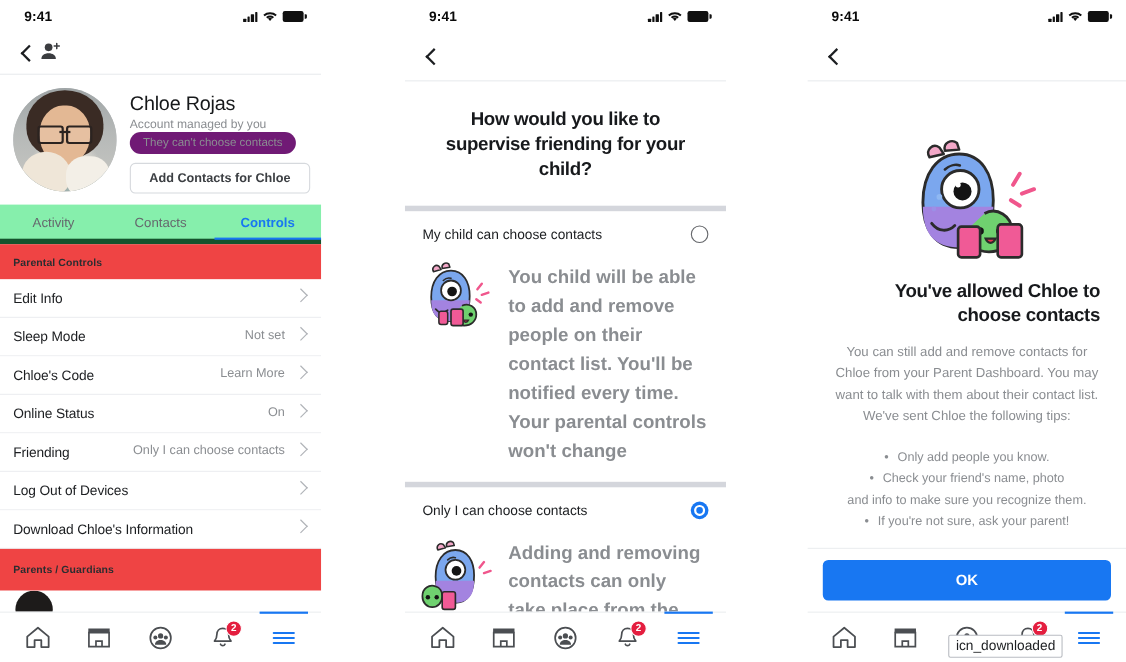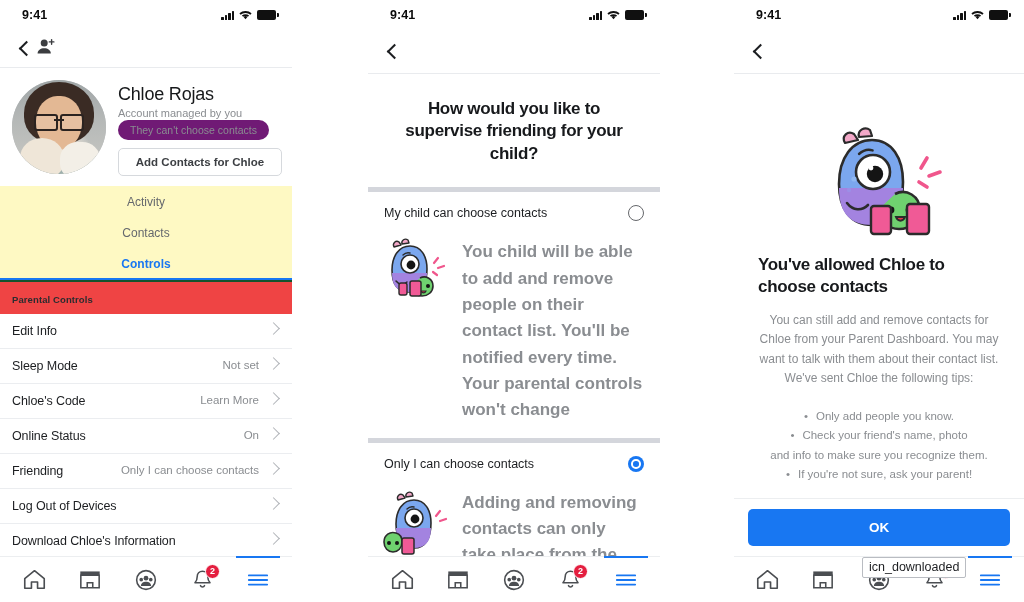--- a/index.html
+++ b/index.html
@@ -200,23 +200,22 @@
     color: #3c3f43;
     background: #ffffff;
     border: 1px solid #d6d9dd;
     border-radius: 5px;
     padding: 7px 4px;
   }
 
   
   .tabs {
     display: flex;
-    border-bottom: 3px solid #14532d;
-    background: #fef9c3;
-    flex-direction: column;
+    border-bottom: 5px solid #14532d;
+    background: #86efac;
   }
   .tab {
     flex: 1;
     text-align: center;
     font-size: 12px;
     color: #65686d;
     padding: 9px 0 8px;
     position: relative;
   }
   .tab.active { color: #1877f2; font-weight: bold; }
@@ -380,21 +379,21 @@
     height: 112px;
   }
 
   
   .illus-lg {
     display: flex;
     justify-content: center;
     padding: 48px 0 14px;
   }
   .p3-title {
-    text-align: left;
+    text-align: right;
     font-size: 17px;
     font-weight: bold;
     color: #17191c;
     line-height: 1.32;
     padding: 0 24px 12px;
     letter-spacing: -.3px;
   }
   .p3-body {
     text-align: center;
     font-size: 12px;
@@ -431,21 +430,21 @@
     font-size: 13.5px;
     font-weight: bold;
     border: none;
     border-radius: 5px;
     padding: 11px 0;
     font-family: "Liberation Sans", sans-serif;
   }
   .tooltip {
     position: absolute;
     left: 128px;
-    bottom: 24px;
+    bottom: 4px;
     background: #ffffff;
     border: 1px solid #b9bcc2;
     border-radius: 2px;
     font-size: 12.5px;
     color: #1c1e21;
     padding: 2px 6px 3px;
     white-space: nowrap;
     z-index: 30;
   }
 </style>

